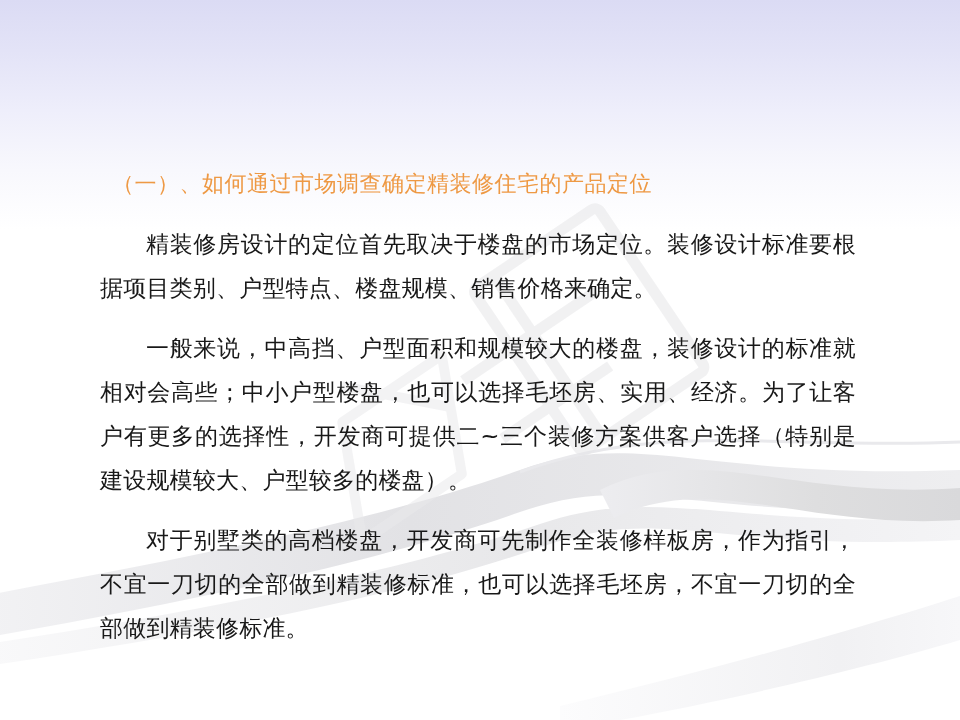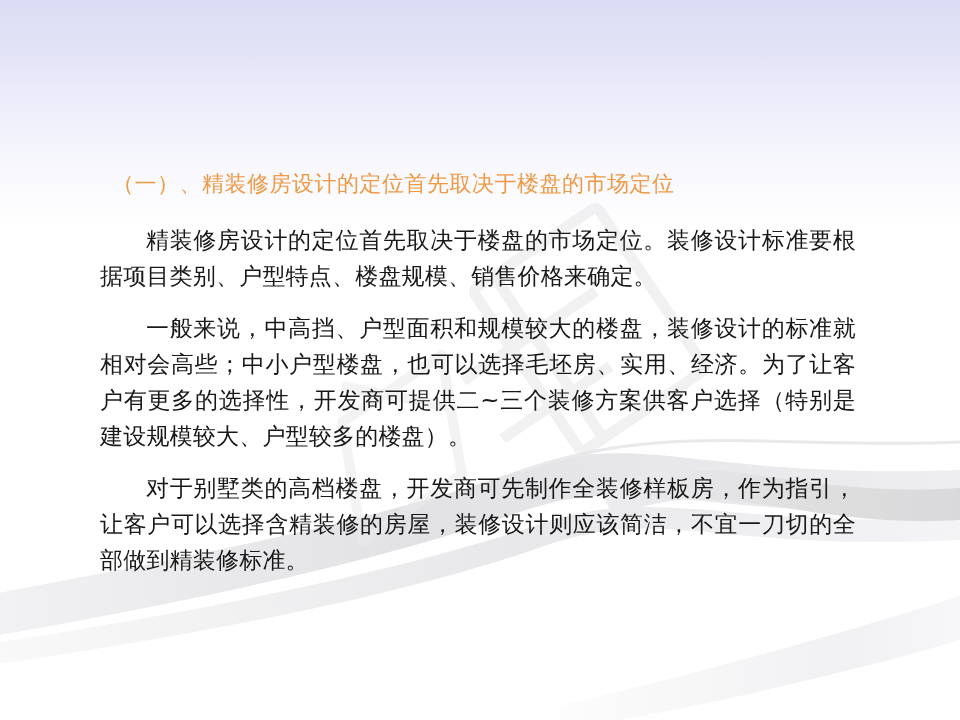--- a/index.html
+++ b/index.html
@@ -93,21 +93,21 @@
 
   .body-block {
     position: absolute;
     left: 100px;
     top: 222px;
     width: 756px;
   }
 
   .para {
     font-size: 23px;
-    line-height: 36px;
+    line-height: 44px;
     color: #181818;
     text-align: justify;
     text-justify: inter-ideograph;
     margin: 0 0 16px 0;
     text-indent: 2em;
     letter-spacing: 0.2px;
     word-break: break-all;
   }
   .para:last-child { margin-bottom: 0; }
 </style>
@@ -182,22 +182,22 @@
     </g>
     <g transform="translate(420,430) rotate(-34)" fill="none" stroke="#eaeaec" stroke-width="10" stroke-linejoin="round">
       <path d="M -60 -50 L 60 -50 L 10 60 L -110 60 Z"></path>
       <path d="M -40 -80 L 40 0"></path>
     </g>
   </svg>
 
   <div class="content">
 
 
-    <h2 class="slide-subtitle">（一）、精装修房设计的定位首先取决于楼盘的市场定位</h2>
+    <h2 class="slide-subtitle">（一）、如何通过市场调查确定精装修住宅的产品定位</h2>
 
     <div class="body-block">
       <p class="para">精装修房设计的定位首先取决于楼盘的市场定位。装修设计标准要根据项目类别、户型特点、楼盘规模、销售价格来确定。</p>
       <p class="para">一般来说，中高挡、户型面积和规模较大的楼盘，装修设计的标准就相对会高些；中小户型楼盘，也可以选择毛坯房、实用、经济。为了让客户有更多的选择性，开发商可提供二~三个装修方案供客户选择（特别是建设规模较大、户型较多的楼盘）。</p>
-      <p class="para">对于别墅类的高档楼盘，开发商可先制作全装修样板房，作为指引，让客户可以选择含精装修的房屋，装修设计则应该简洁，不宜一刀切的全部做到精装修标准。</p>
+      <p class="para">对于别墅类的高档楼盘，开发商可先制作全装修样板房，作为指引，不宜一刀切的全部做到精装修标准，也可以选择毛坯房，不宜一刀切的全部做到精装修标准。</p>
     </div>
 
   </div>
 </div>
 
 </body></html>

